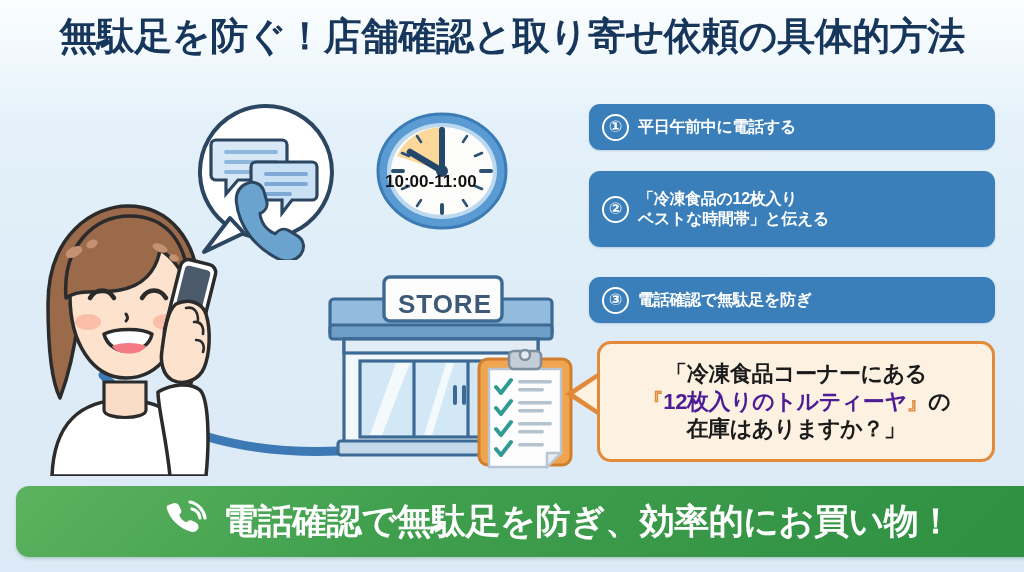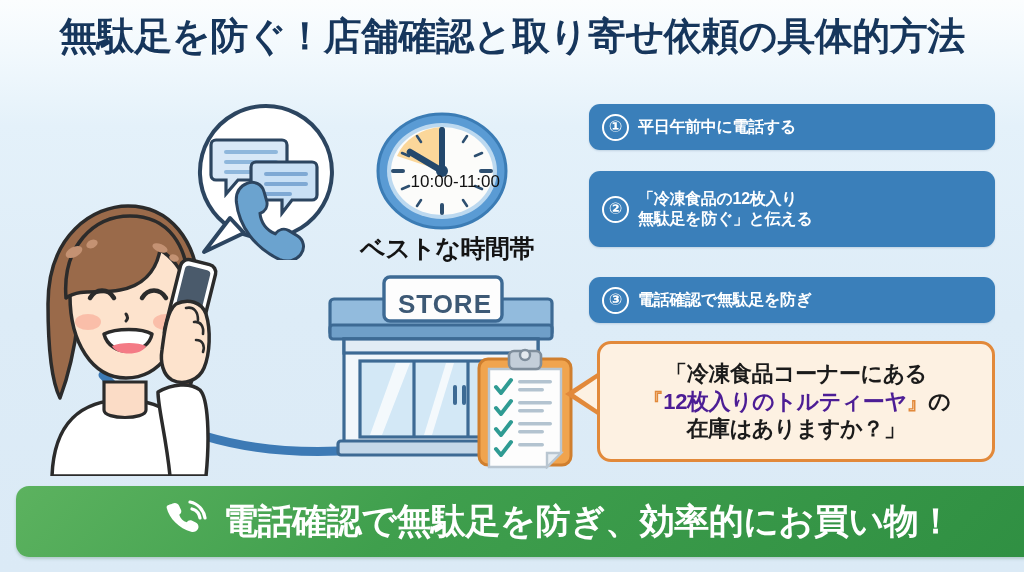--- a/index.html
+++ b/index.html
@@ -91,22 +91,22 @@
     font-size:25px;font-weight:bold;color:#141414;white-space:nowrap;
     letter-spacing:-0.5px;
   }
   
   #store-text{
     position:absolute;left:382px;top:289px;width:110px;text-align:right;
     font-size:26px;font-weight:bold;color:#3d5975;letter-spacing:1px;
   }
   
   #clock-time{
-    position:absolute;left:385px;top:172px;width:115px;text-align:right;
-    font-size:17px;font-weight:normal;color:#111;white-space:nowrap;
+    position:absolute;left:385px;top:172px;width:115px;text-align:left;
+    font-size:17px;font-weight:bold;color:#111;white-space:nowrap;
   }
   svg{display:block;}
   .art{position:absolute;}
 </style>
 </head>
 <body>
 
 <div id="stage">
 
   <div class="title">無駄足を防ぐ！店舗確認と取り寄せ依頼の具体的方法</div>
@@ -205,21 +205,20 @@
       <line x1="30" y1="41" x2="37" y2="44"></line>
       <line x1="110" y1="77" x2="103" y2="74"></line>
       <line x1="30" y1="77" x2="37" y2="74"></line>
     </g>
 
     <line x1="70" y1="59" x2="38" y2="40" stroke="#23486c" stroke-width="6.5" stroke-linecap="round"></line>
     <line x1="70" y1="59" x2="70" y2="18" stroke="#23486c" stroke-width="6" stroke-linecap="round"></line>
     <circle cx="70" cy="59" r="6" fill="#23486c"></circle>
   </svg>
   <div id="clock-time">10:00-11:00</div>
-  <div id="clock-label">ベストな時間帯</div>
 
   <svg class="art" style="left:318px;top:275px;" width="250" height="190" viewBox="0 0 250 190">
 
     <rect x="12" y="24" width="222" height="37" rx="4" fill="#92bbdd" stroke="#3d6a94" stroke-width="3.2"></rect>
     <rect x="12" y="50" width="222" height="14" rx="3" fill="#6f9fc8" stroke="#3d6a94" stroke-width="3.2"></rect>
 
     <rect x="66" y="2" width="118" height="44" rx="6" fill="#fdfdfd" stroke="#3d6a94" stroke-width="3.4"></rect>
 
     <rect x="26" y="64" width="194" height="108" fill="#f2f7fb" stroke="#3d6a94" stroke-width="3.2"></rect>
     <rect x="26" y="64" width="194" height="14" fill="#e2ecf5" stroke="#3d6a94" stroke-width="3.2"></rect>
@@ -272,21 +271,21 @@
 
   <div class="step" id="step1">
     <span class="num">①</span>
     <span class="txt">平日午前中に電話する</span>
   </div>
 
   <div class="step" id="step2">
     <span class="num">②</span>
     <span class="txt">
       <span>「冷凍食品の12枚入り</span>
-      <span class="l2">無駄足を防ぐ」と伝える</span>
+      <span class="l2">ベストな時間帯」と伝える</span>
     </span>
   </div>
 
   <div class="step" id="step3">
     <span class="num">③</span>
     <span class="txt">電話確認で無駄足を防ぎ</span>
   </div>
 
   <div class="tail-out"></div>
   <div class="tail-in"></div>

